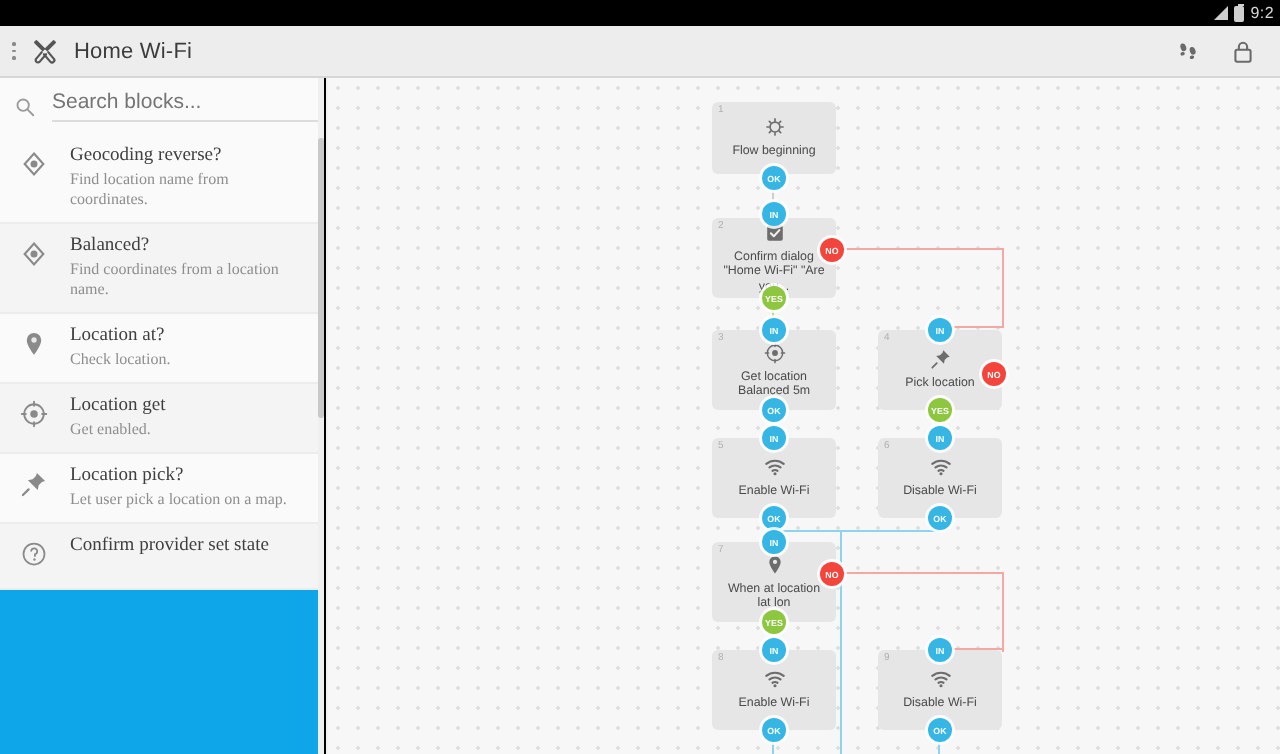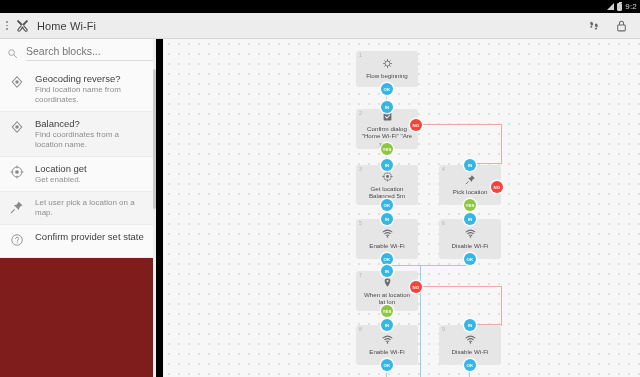--- a/index.html
+++ b/index.html
@@ -50,21 +50,21 @@
   .appbar-title {
     font-size:11px; color:#3c3c3c; margin-left:8px; letter-spacing:.1px;
   }
   .appbar-spacer { flex:1; }
   .appbar-actions { display:flex; align-items:center; gap:14px; padding-right:12px; }
   .appbar-actions > span { display:flex; align-items:center; cursor:pointer; }
 
   
   .sidebar {
     position:absolute; left:0; top:39px; width:163px; height:338px;
-    background:#7f1d1d; border-right:7px solid #000000;
+    background:#0ea5e9; border-right:1px solid #000000;
     overflow:hidden;
   }
   .search-row {
     height:28px; display:flex; align-items:center;
     padding:0 8px 0 7px; background:#fafafa;
   }
   .search-row .mag { margin-right:8px; display:flex; }
   .search-input {
     flex:1; border:none; outline:none; background:transparent;
     font-family:"Liberation Sans", sans-serif;
@@ -86,21 +86,21 @@
     transform:rotate(45deg);
   }
 
   .block-item {
     display:flex; align-items:flex-start; gap:9px;
     padding:6px 8px 6px 8px; border-bottom:1px solid #ececec;
     background:#fafafa; cursor:pointer; min-height:33px;
   }
   .block-item:nth-child(even) { background:#f4f4f4; }
   .bi-icon { width:18px; min-width:18px; display:flex; justify-content:center; padding-top:2px; }
-  .bi-text { display:flex; flex-direction:column; gap:1px; }
+  .bi-text { display:flex; flex-direction:column; gap:1px;font-family:Liberation Serif, serif; }
   .bi-title { font-size:9.5px; color:#3f3f3f; line-height:11px; }
   .bi-desc { font-size:8px; color:#8e8e8e; line-height:10px; }
 
   .sb-scroll {
     position:absolute; right:0px; top:0; width:3px; height:338px; background:#efefef;
   }
   .sb-scroll i {
     position:absolute; left:0; top:30px; width:3px; height:140px;
     background:#c9c9c9; border-radius:2px; display:block;
   }
@@ -221,38 +221,51 @@
           </svg>
         </span>
         <span class="bi-text">
           <span class="bi-title">Balanced?</span>
           <span class="bi-desc">Find coordinates from a location name.</span>
         </span>
       </div>
       <div class="block-item">
         <span class="bi-icon">
           <svg width="14" height="14" viewBox="0 0 24 24">
+            <path d="M12 2.5 a6.2 6.2 0 0 1 6.2 6.2 c0 4.6 -6.2 12.5 -6.2 12.5 S5.8 13.3 5.8 8.7 A6.2 6.2 0 0 1 12 2.5 Z" fill="#8a8a8a"></path>
+            <circle cx="12" cy="8.6" r="2.3" fill="#e9e9e9"></circle>
+          </svg>
+        </span>
+        <span class="bi-text">
+          <span class="bi-title">Location at?</span>
+          <span class="bi-desc">Check location.</span>
+        </span>
+      </div>
+      <div class="block-item">
+        <span class="bi-icon">
+          <svg width="14" height="14" viewBox="0 0 24 24">
             <circle cx="12" cy="12" r="8.4" fill="none" stroke="#8a8a8a" stroke-width="1.6"></circle>
             <circle cx="12" cy="12" r="3.2" fill="#8a8a8a"></circle>
             <path d="M12 1.5V5 M12 19V22.5 M1.5 12H5 M19 12H22.5" stroke="#8a8a8a" stroke-width="1.6" stroke-linecap="round"></path>
           </svg>
         </span>
         <span class="bi-text">
           <span class="bi-title">Location get</span>
           <span class="bi-desc">Get enabled.</span>
         </span>
       </div>
       <div class="block-item">
         <span class="bi-icon">
           <svg width="14" height="14" viewBox="0 0 24 24">
             <path d="M14.5 2.5 L21.5 9.5 L18.8 10.3 L16 13.1 L15.2 17.2 L6.8 8.8 L10.9 8 L13.7 5.2 Z" fill="#8a8a8a"></path>
             <path d="M7.4 16.6 L2.5 21.5" stroke="#8a8a8a" stroke-width="1.9" stroke-linecap="round"></path>
           </svg>
         </span>
         <span class="bi-text">
+          <span class="bi-title">Location pick?</span>
           <span class="bi-desc">Let user pick a location on a map.</span>
         </span>
       </div>
       <div class="block-item">
         <span class="bi-icon">
           <svg width="14" height="14" viewBox="0 0 24 24">
             <circle cx="12" cy="12" r="9" fill="none" stroke="#8a8a8a" stroke-width="1.5"></circle>
             <path d="M9.6 9.3 a2.6 2.6 0 1 1 3.2 2.9 v1.6" fill="none" stroke="#8a8a8a" stroke-width="1.5" stroke-linecap="round"></path>
             <circle cx="12.4" cy="16.7" r="1" fill="#8a8a8a"></circle>
           </svg>

